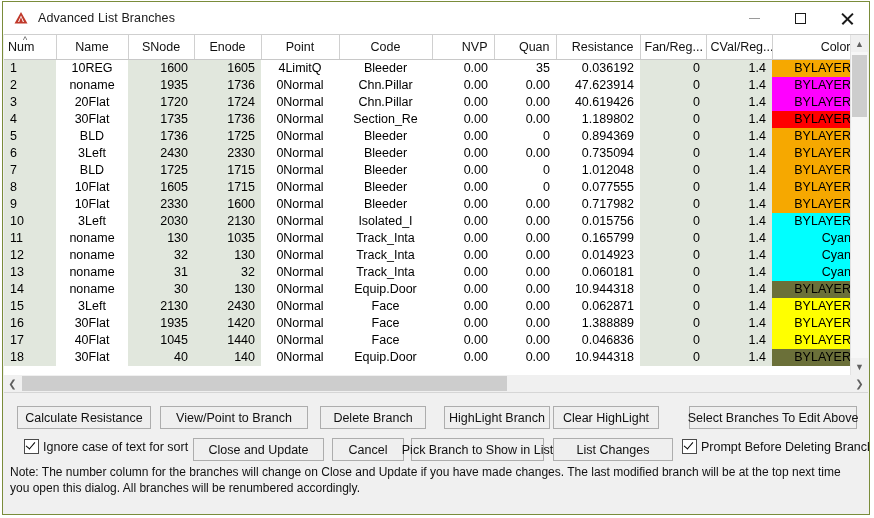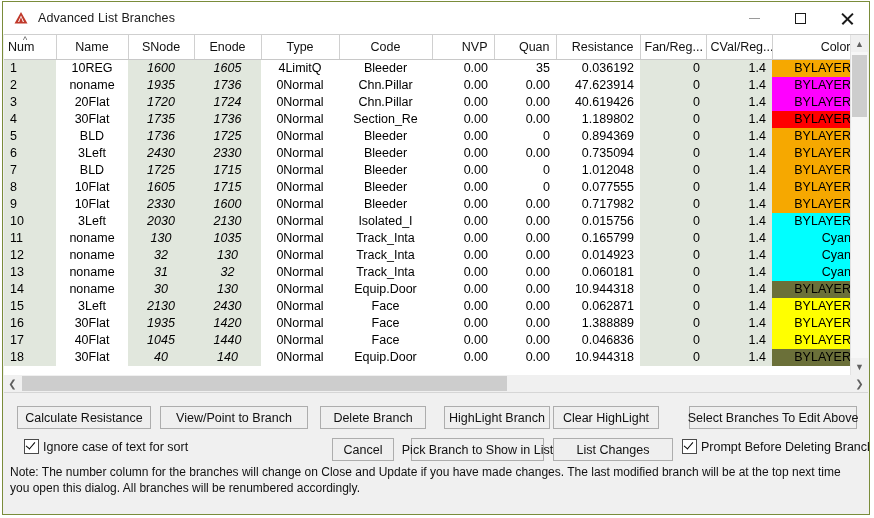--- a/index.html
+++ b/index.html
@@ -125,21 +125,21 @@
     height: 17px;
     line-height: 17px;
     padding: 0 6px;
     white-space: nowrap;
     overflow: hidden;
     font-size: 12.5px;
   }
   td.c-num   { text-align: left;  padding-left: 6px; background: #e1e7dd; }
   td.c-name  { text-align: center; background: #ffffff; }
   td.c-snode,
-  td.c-enode { text-align: center; background: #e1e7dd; font-style: italic; }
+  td.c-enode { text-align: right; background: #e1e7dd; }
   td.c-type,
   td.c-code  { text-align: center; background: #ffffff; }
   td.c-nvp,
   td.c-quan,
   td.c-res   { text-align: right; background: #ffffff; }
   td.c-fan,
   td.c-cval  { text-align: right; background: #e1e7dd; }
   td.c-color { text-align: right; padding-right: 7px; }
 
   
@@ -294,21 +294,21 @@
         </colgroup>
         <thead>
           <tr>
             <th class="th-num">
               <span>Num</span>
               <span class="sort-arrow">^</span>
             </th>
             <th>Name</th>
             <th>SNode</th>
             <th>Enode</th>
-            <th>Type</th>
+            <th>Point</th>
             <th>Code</th>
             <th class="th-right">NVP</th>
             <th class="th-right">Quan</th>
             <th class="th-right">Resistance</th>
             <th class="th-right">Fan/Reg...</th>
             <th class="th-right">CVal/Reg...</th>
             <th class="th-right">Color</th>
           </tr>
         </thead>
         <tbody>
@@ -589,21 +589,22 @@
     <div class="btn" style="left:317px; top:13px; width:106px;">Delete Branch</div>
     <div class="btn" style="left:441px; top:13px; width:106px;">HighLight Branch</div>
     <div class="btn" style="left:550px; top:13px; width:106px;">Clear HighLight</div>
     <div class="btn" style="left:686px; top:13px; width:168px;">Select Branches To Edit Above</div>
 
     <div class="chk" style="left:21px; top:46px;">
       <span class="chk-box"></span>
       <span>Ignore case of text for sort</span>
     </div>
 
-    <div class="btn" style="left:329px; top:45px; width:62px;">Cancel</div>
+    <div class="btn" style="left:190px; top:45px; width:131px;">Close and Update</div>
+    <div class="btn" style="left:329px; top:45px; width:72px;">Cancel</div>
     <div class="btn" style="left:408px; top:45px; width:133px;">Pick Branch to Show in List</div>
     <div class="btn" style="left:550px; top:45px; width:120px;">List Changes</div>
 
     <div class="chk" style="left:679px; top:46px;">
       <span class="chk-box"></span>
       <span>Prompt Before Deleting Branches</span>
     </div>
 
     <div class="note">Note: The number column for the branches will change on Close and Update if you have made changes. The last modified branch will be at the top next time you open this dialog. All branches will be renumbered accordingly.</div>
   </div>

